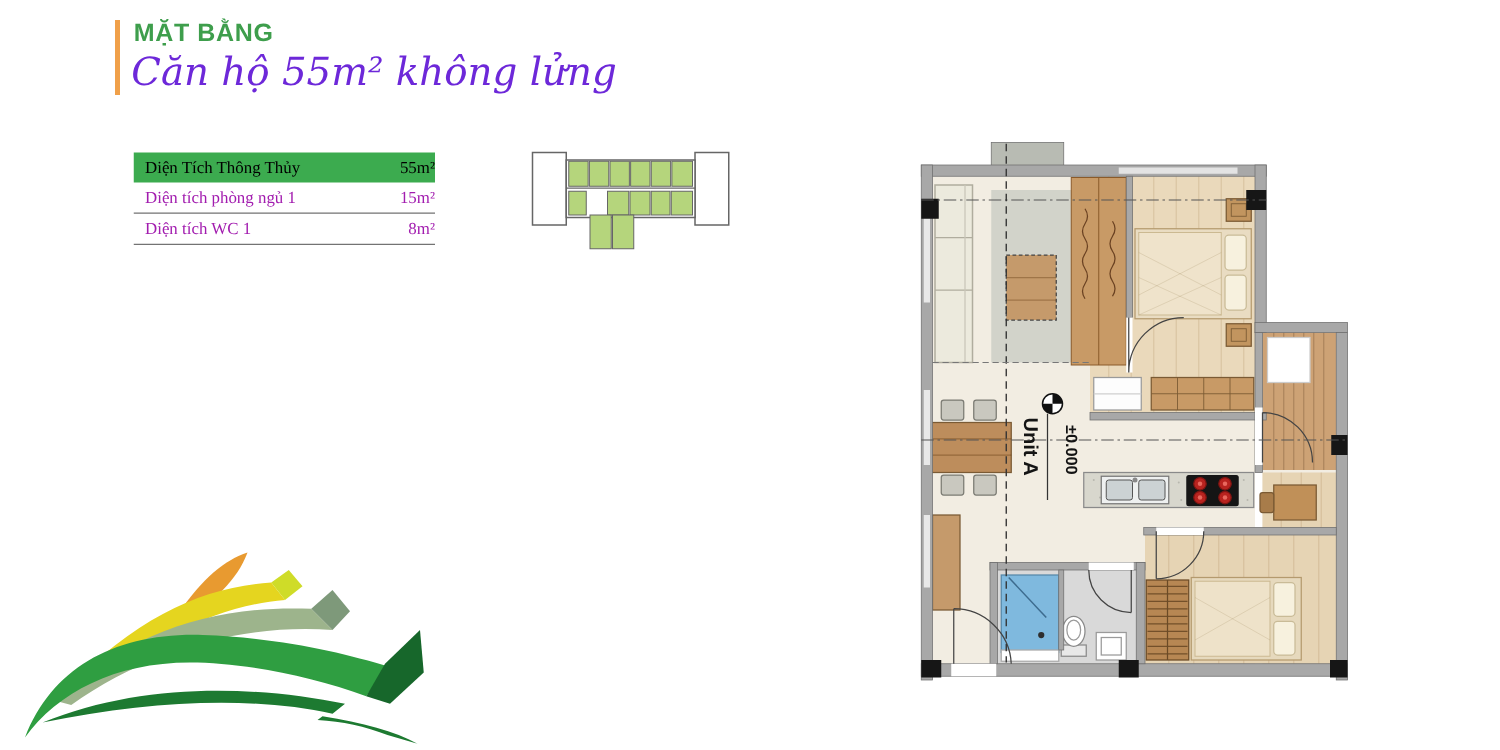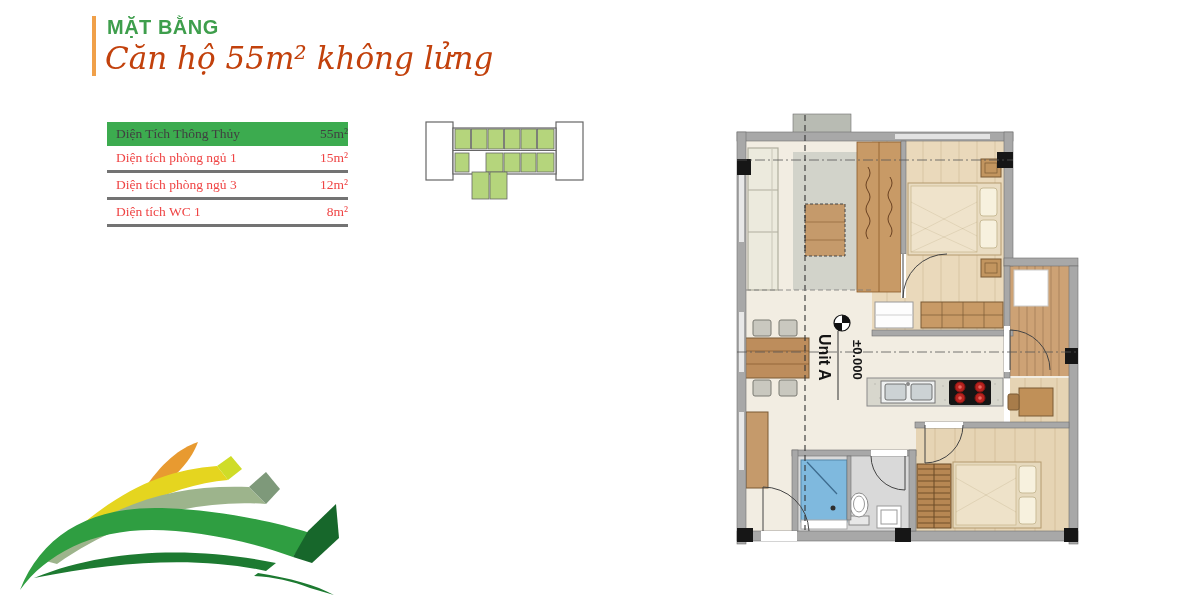--- a/index.html
+++ b/index.html
@@ -1,25 +1,25 @@
 <!DOCTYPE html>
 <html><head>
 <meta charset="utf-8">
 <style>
   html,body{margin:0;padding:0;}
   body{font-family:"Liberation Sans",sans-serif;}
   .page{position:relative;width:1200px;height:600px;background:#ffffff;overflow:hidden;}
 
   .accent-bar{position:absolute;left:92px;top:16px;width:4px;height:60px;background:#f0a049;}
   .title{position:absolute;left:107px;top:16px;font-size:20px;font-weight:bold;letter-spacing:.5px;color:#3e9e4c;}
-  .subtitle{position:absolute;left:105px;top:40px;font-size:31px;font-style:italic;font-family:"DejaVu Serif",serif;color:#c2410c;}
+  .subtitle{position:absolute;left:105px;top:40px;font-size:31px;font-style:italic;font-family:"DejaVu Serif",serif;color:#6d28d9;}
 
   .area-table{position:absolute;left:107px;top:122px;width:241px;font-family:"Liberation Serif",serif;}
-  .t-row{display:flex;align-items:center;height:24px;border-bottom:3px solid #737373;color:#ef4444;font-size:13.5px;}
-  .t-row.head{background:#3cab4f;color:#404040;border-bottom:none;height:24px;font-family:Liberation Serif, serif;}
+  .t-row{display:flex;align-items:center;height:24px;border-bottom:1px solid #737373;color:#a21caf;font-size:13.5px;}
+  .t-row.head{background:#3cab4f;color:#000000;border-bottom:none;height:24px;font-family:Liberation Serif, serif;}
   .t-label{flex:1;padding-left:9px;white-space:nowrap;}
   .t-value{width:82px;text-align:right;}
 
   .key-plan{position:absolute;left:424px;top:116px;}
   .floor-plan{position:absolute;left:735px;top:112px;}
   .swoosh{position:absolute;left:12px;top:430px;}
   svg text{font-family:"Liberation Sans",sans-serif;}
 </style>
 </head>
 <body>
@@ -31,24 +31,20 @@
   <div class="subtitle">Căn hộ 55m² không lửng</div>
 
   <div class="area-table">
     <div class="t-row head">
       <span class="t-label">Diện Tích Thông Thủy</span>
       <span class="t-value">55m²</span>
     </div>
     <div class="t-row">
       <span class="t-label">Diện tích phòng ngủ 1</span>
       <span class="t-value">15m²</span>
-    </div>
-    <div class="t-row">
-      <span class="t-label">Diện tích phòng ngủ 3</span>
-      <span class="t-value">12m²</span>
     </div>
     <div class="t-row">
       <span class="t-label">Diện tích WC 1</span>
       <span class="t-value">8m²</span>
     </div>
   </div>
 
   <svg class="key-plan" width="162" height="92" viewBox="0 0 162 92">
     <g stroke="#666" stroke-width="1.2" fill="#ffffff">
       <rect x="2" y="6" width="27" height="58"></rect>

